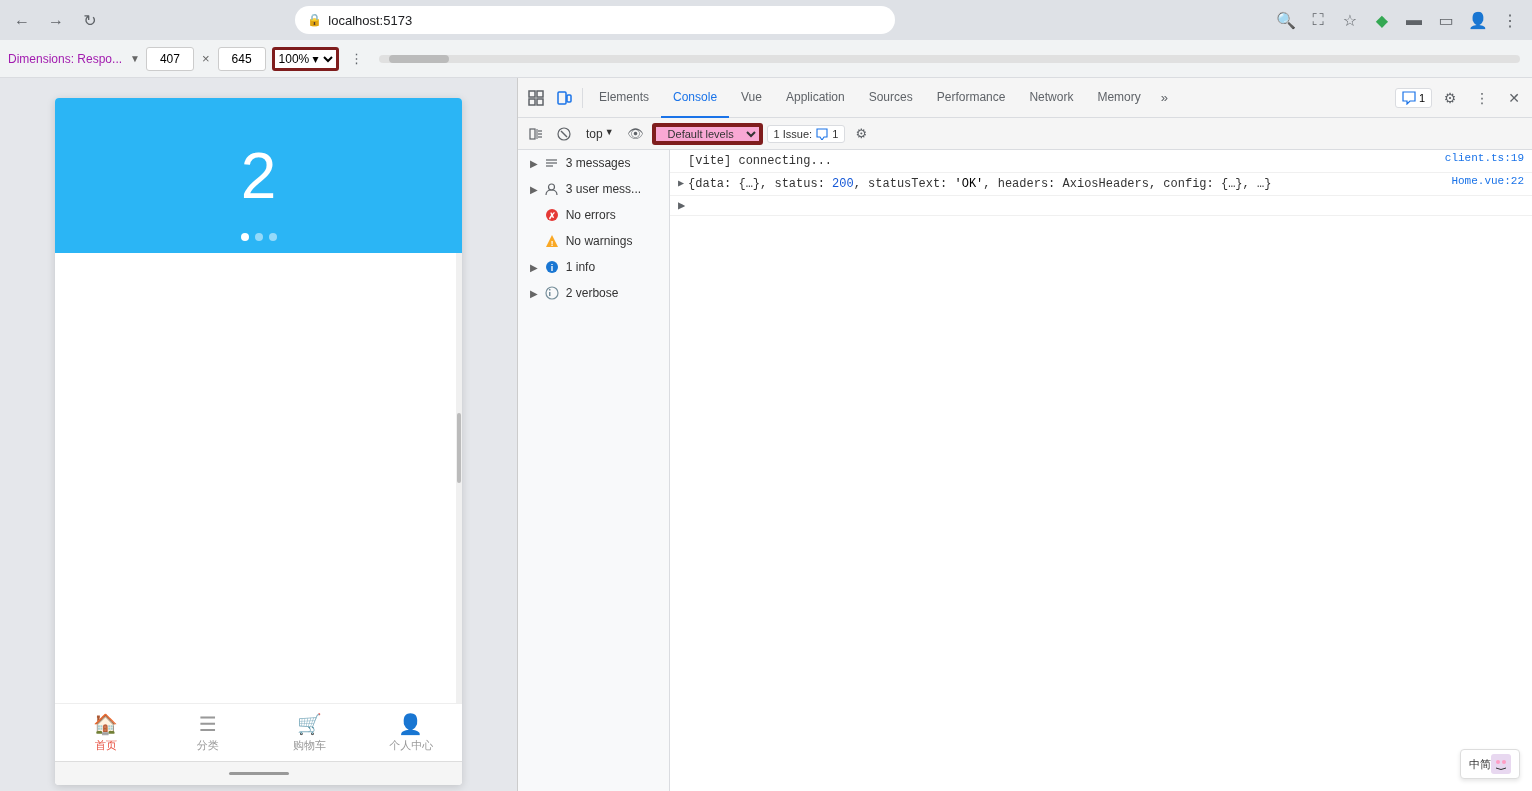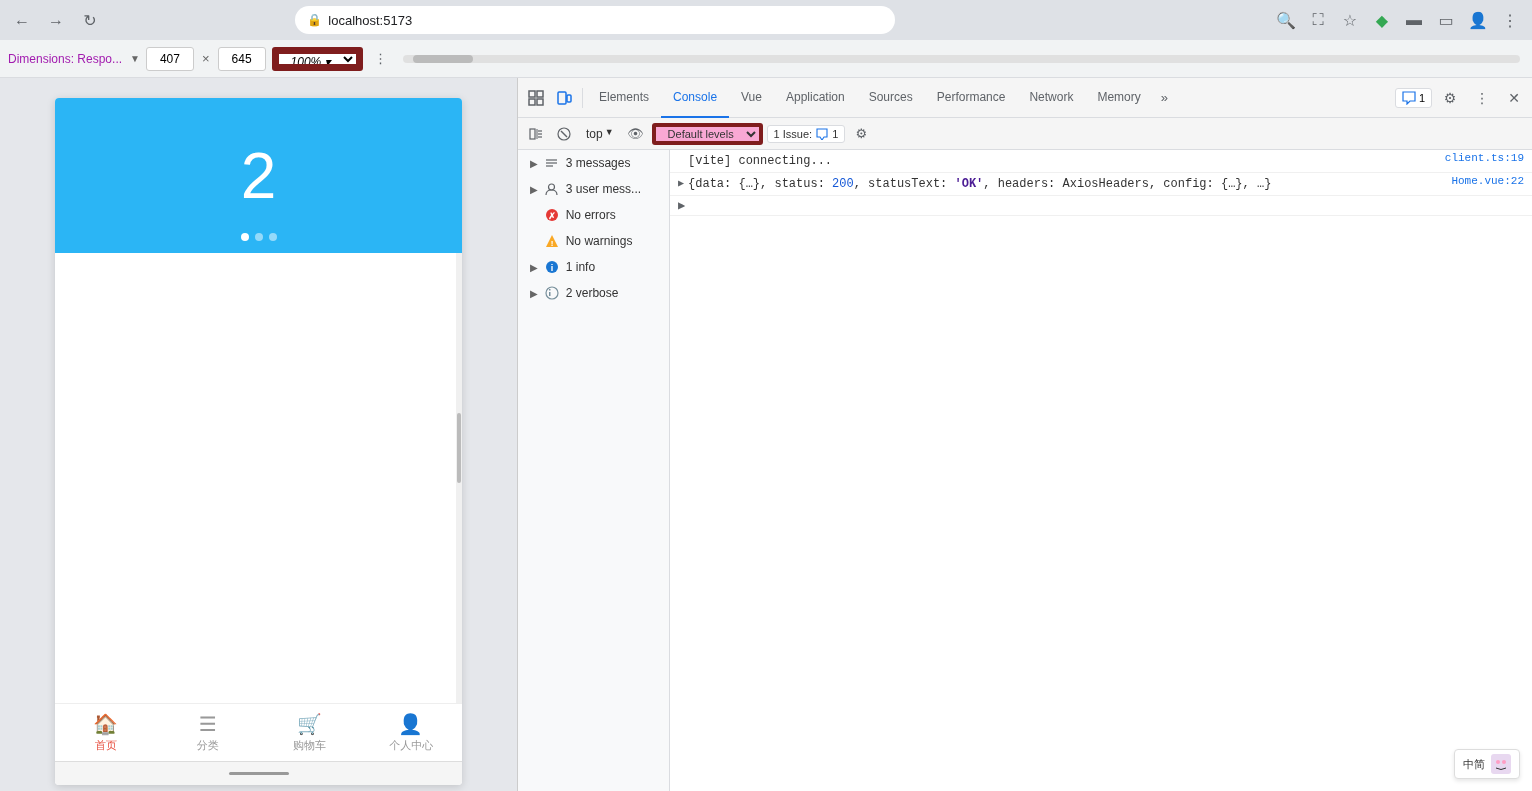--- a/index.html
+++ b/index.html
@@ -11,21 +11,21 @@
     .nav-btn { width: 28px; height: 28px; display: flex; align-items: center; justify-content: center; border-radius: 50%; cursor: pointer; background: transparent; border: none; color: #5f6368; font-size: 16px; }
     .address-bar { flex: 1; height: 28px; background: #fff; border-radius: 14px; display: flex; align-items: center; padding: 0 12px; font-size: 13px; color: #202124; max-width: 600px; margin: 0 auto; }
     .address-bar .lock-icon { color: #5f6368; margin-right: 6px; font-size: 12px; }
     .nav-right { display: flex; align-items: center; gap: 4px; margin-left: auto; }
 
     
     .browser-toolbar { display: flex; align-items: center; height: 38px; background: #f1f3f4; border-bottom: 1px solid #dadce0; padding: 0 8px; gap: 6px; }
     .dim-label { font-size: 12px; color: #a21caf; margin-right: 2px; }
     .dim-input { width: 48px; height: 24px; border: 1px solid #ccc; border-radius: 3px; text-align: center; font-size: 12px; padding: 0 2px; }
     .dim-sep { color: #666; font-size: 13px; margin: 0 2px; }
-    .zoom-select { height: 24px; border: 7px solid #7f1d1d; border-radius: 3px; font-size: 12px; padding: 0 8px; background: #fff; cursor: pointer; font-style: italic; }
+    .zoom-select { height: 24px; border: 3px solid #7f1d1d; border-radius: 3px; font-size: 12px; padding: 0 0; background: #fff; cursor: pointer; }
     .toolbar-more { width: 24px; height: 24px; display: flex; align-items: center; justify-content: center; cursor: pointer; color: #5f6368; }
 
     
     .main-content { display: flex; flex: 1; overflow: hidden; }
 
     
     .device-preview { width: 518px; background: #e5e7eb; display: flex; flex-direction: column; overflow: hidden; border-right: 1px solid #ccc; }
     .device-frame { flex: 1; display: flex; justify-content: center; align-items: flex-start; padding: 20px; overflow-y: auto; }
     .mobile-device { width: 407px; background: #fff; border-radius: 4px; box-shadow: 0 2px 8px rgba(0,0,0,0.15); overflow: hidden; position: relative; }
     .mobile-banner { background: #2bb5f5; height: 155px; display: flex; flex-direction: column; align-items: center; justify-content: center; position: relative; }
@@ -73,21 +73,21 @@
     .sidebar-text { font-size: 12px; }
 
     
     .console-log { flex: 1; overflow-y: auto; background: #fff; font-family: 'Courier New', Consolas, monospace; font-size: 12px; }
     .log-entry { display: flex; align-items: flex-start; padding: 2px 8px; border-bottom: 1px solid #f0f0f0; min-height: 20px; }
     .log-arrow { color: #5f6368; margin-right: 4px; font-size: 10px; cursor: pointer; padding-top: 2px; }
     .log-text { flex: 1; color: #333; white-space: pre-wrap; word-break: break-all; line-height: 18px; }
     .log-link { color: #1a73e8; text-decoration: none; margin-left: auto; white-space: nowrap; font-size: 11px; cursor: pointer; padding-left: 16px; }
 
     
-    .status-chip { position: fixed; bottom: 12px; right: 12px; background: #fff; border: 1px solid #ddd; border-radius: 4px; padding: 4px 8px; font-size: 11px; display: flex; align-items: center; gap: 6px; box-shadow: 0 2px 4px rgba(0,0,0,0.1); }
+    .status-chip { position: fixed; bottom: 12px; right: 12px; background: #fff; border: 1px solid #ddd; border-radius: 4px; padding: 4px 8px; font-size: 11px; display: flex; align-items: center; box-shadow: 0 2px 4px rgba(0,0,0,0.1); }
   </style>
 </head>
 <body>
 
 <div class="browser-chrome">
 
   <div class="browser-nav">
     <button class="nav-btn">←</button>
     <button class="nav-btn">→</button>
     <button class="nav-btn">↻</button>
@@ -341,21 +341,21 @@
 
           <div class="log-entry">
             <span class="log-arrow" style="visibility:hidden;">▶</span>
             <span class="log-text">[vite] connecting...</span>
             <a class="log-link">client.ts:19</a>
           </div>
 
 
           <div class="log-entry">
             <span class="log-arrow" style="cursor:pointer;color:#5f6368;font-size:10px;margin-right:4px;padding-top:2px;">▶</span>
-            <span class="log-text">{data: {…}, status: <span style="color:#1558d6;">200</span>, statusText: <span style="color:#4c1d95;font-weight:bold;">'OK'</span>, headers: AxiosHeaders, config: {…}, …}</span>
+            <span class="log-text">{data: {…}, status: <span style="color:#1558d6;">200</span>, statusText: <span style="color:#000000;">'OK'</span>, headers: AxiosHeaders, config: {…}, …}</span>
             <a class="log-link">Home.vue:22</a>
           </div>
 
           <div class="log-entry" style="padding-left:8px;">
             <span style="color:#5f6368;font-size:12px;cursor:pointer;">▶</span>
           </div>
         </div>
       </div>
     </div>
   </div>

